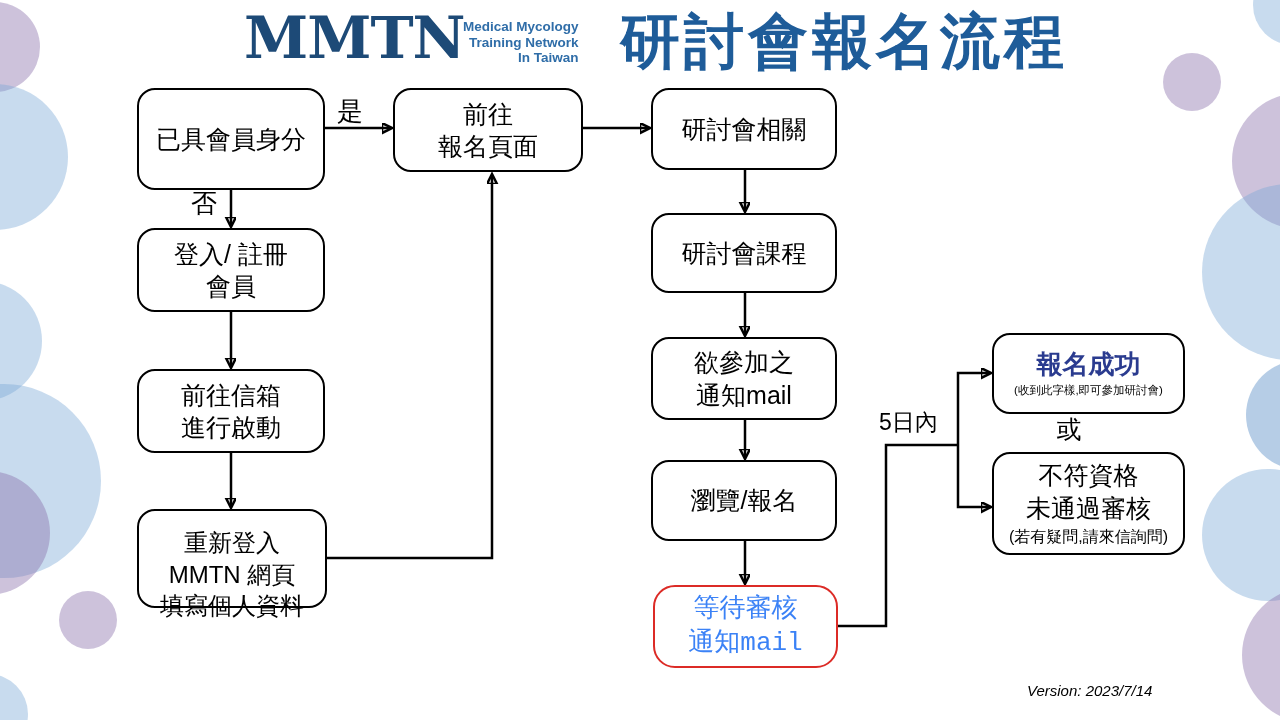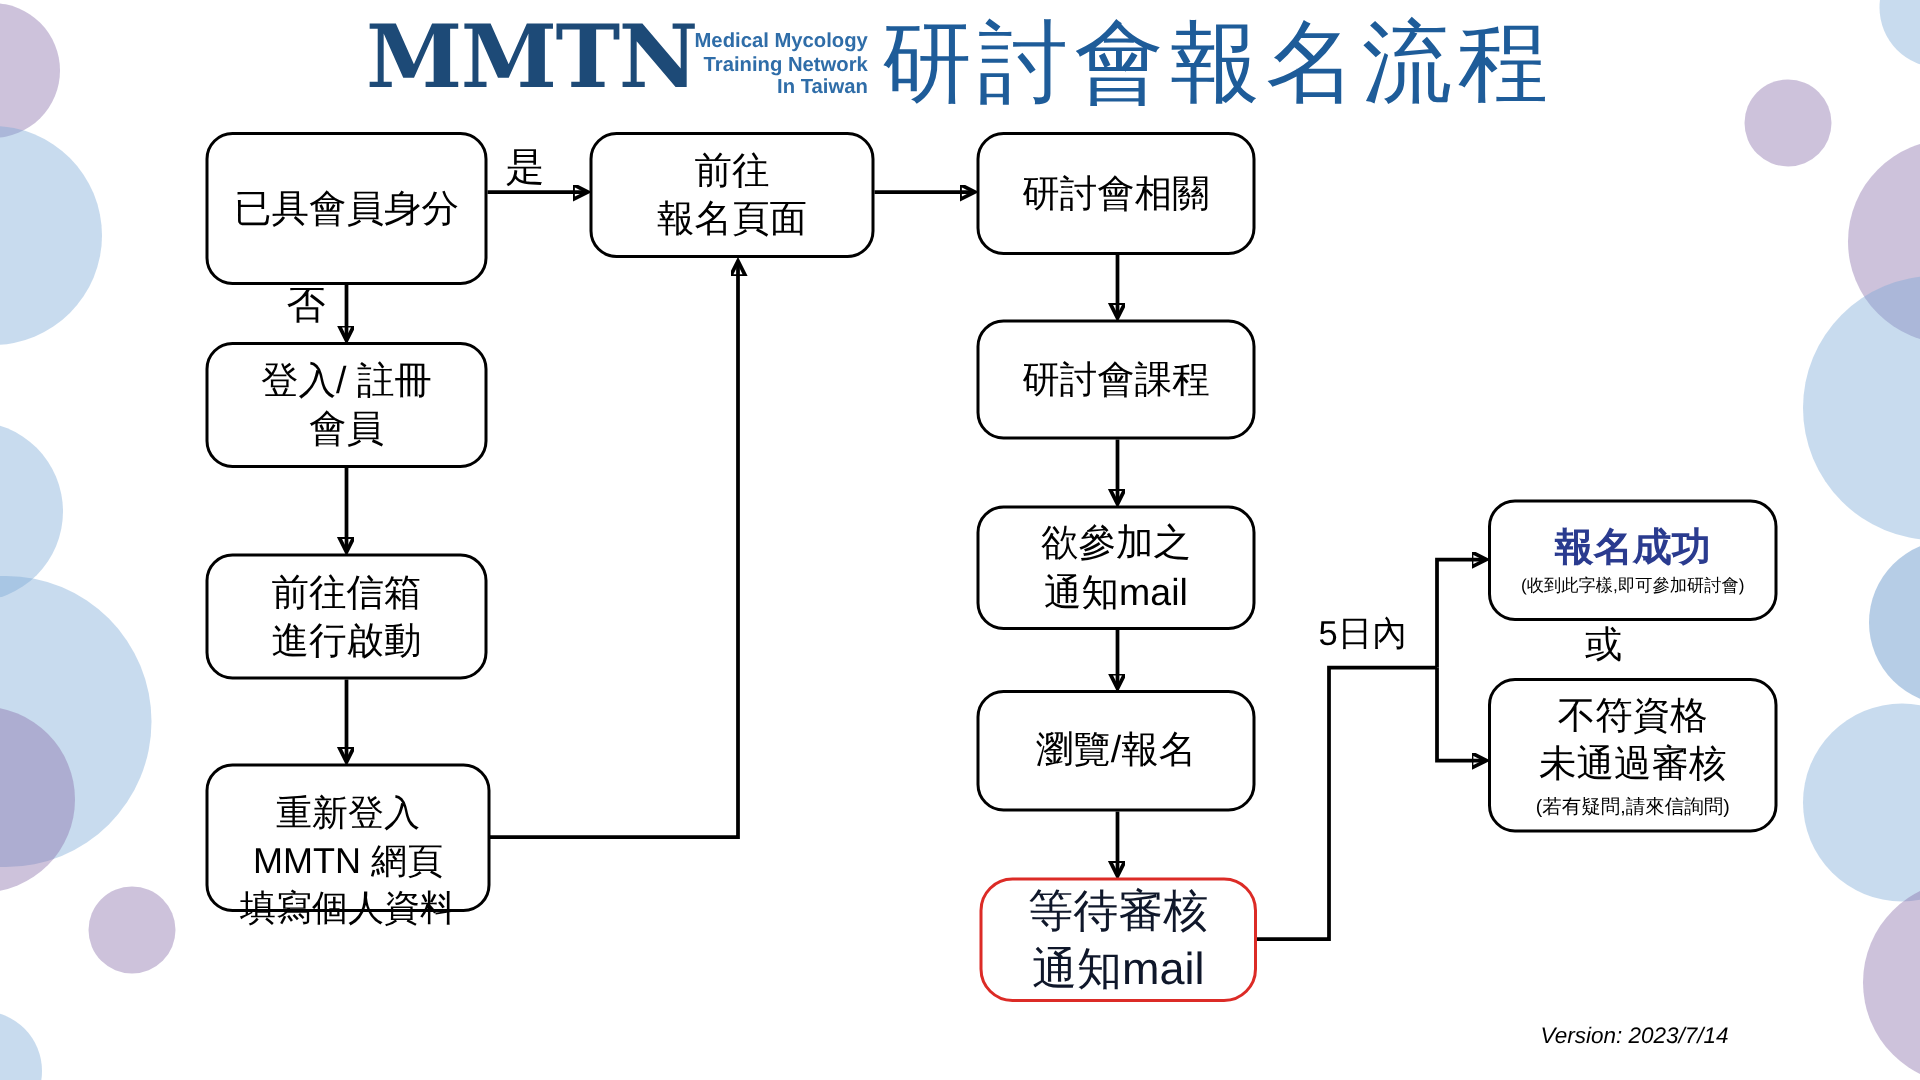--- a/index.html
+++ b/index.html
@@ -9,36 +9,36 @@
   .circ{position:absolute;border-radius:50%;}
   .c-blue{background:rgba(125,170,215,0.42);}
   .c-blue2{background:rgba(110,155,205,0.50);}
   .c-purple{background:rgba(135,110,170,0.42);}
   
   .logo-acronym{position:absolute;left:228px;top:4px;font-family:"DejaVu Serif",serif;
                 font-weight:bold;font-size:58px;letter-spacing:-1px;color:#1D4A77;z-index:2;margin-left:16px;}
   .logo-tagline{position:absolute;left:463px;top:19px;font-size:13.5px;font-weight:bold;
                 color:#2F6DA8;line-height:15.5px;z-index:2;}
   .logo-tagline span{display:block;text-align:right;}
-  .page-title{position:absolute;left:588px;top:2px;margin:0;font-size:60px;font-weight:400;
+  .page-title{position:absolute;left:620px;top:2px;margin:0;font-size:60px;font-weight:700;
               letter-spacing:4px;color:#1E5C99;z-index:2;white-space:nowrap;}
   
   .connectors{position:absolute;left:0;top:0;z-index:1;}
   .connectors path{fill:none;stroke:#000;stroke-width:2.5;}
   
   .node{position:absolute;box-sizing:border-box;background:#fff;border:2.5px solid #000;
         border-radius:18px;display:flex;flex-direction:column;align-items:center;
         justify-content:center;text-align:center;z-index:2;}
   .node-label{font-size:25px;line-height:1.3;white-space:pre-line;}
   .node-label.small{font-size:24px;line-height:1.33;margin-top:32px;}
   .node-red{border-color:#DC2B26;}
-  .node-red .node-label{color:#0f172a;font-size:30px;}
+  .node-red .node-label{color:#3b82f6;font-size:26px;font-family:Liberation Mono, monospace;}
   .node-title-navy{font-size:26px;font-weight:bold;color:#2A3B8F;line-height:1.2;}
   .node-note{font-size:11.5px;color:#000;margin-top:2px;white-space:nowrap;}
-  .node-note.bigger{font-size:13px;margin-top:3px;}
+  .node-note.bigger{font-size:16px;margin-top:3px;}
   
   .edge-label{position:absolute;font-size:26px;z-index:2;white-space:nowrap;}
   .version{position:absolute;left:1027px;top:682px;width:170px;font-size:15px;
            font-style:italic;z-index:2;white-space:nowrap;}
 </style>
 </head>
 <body>
 
 <div class="stage">
 

